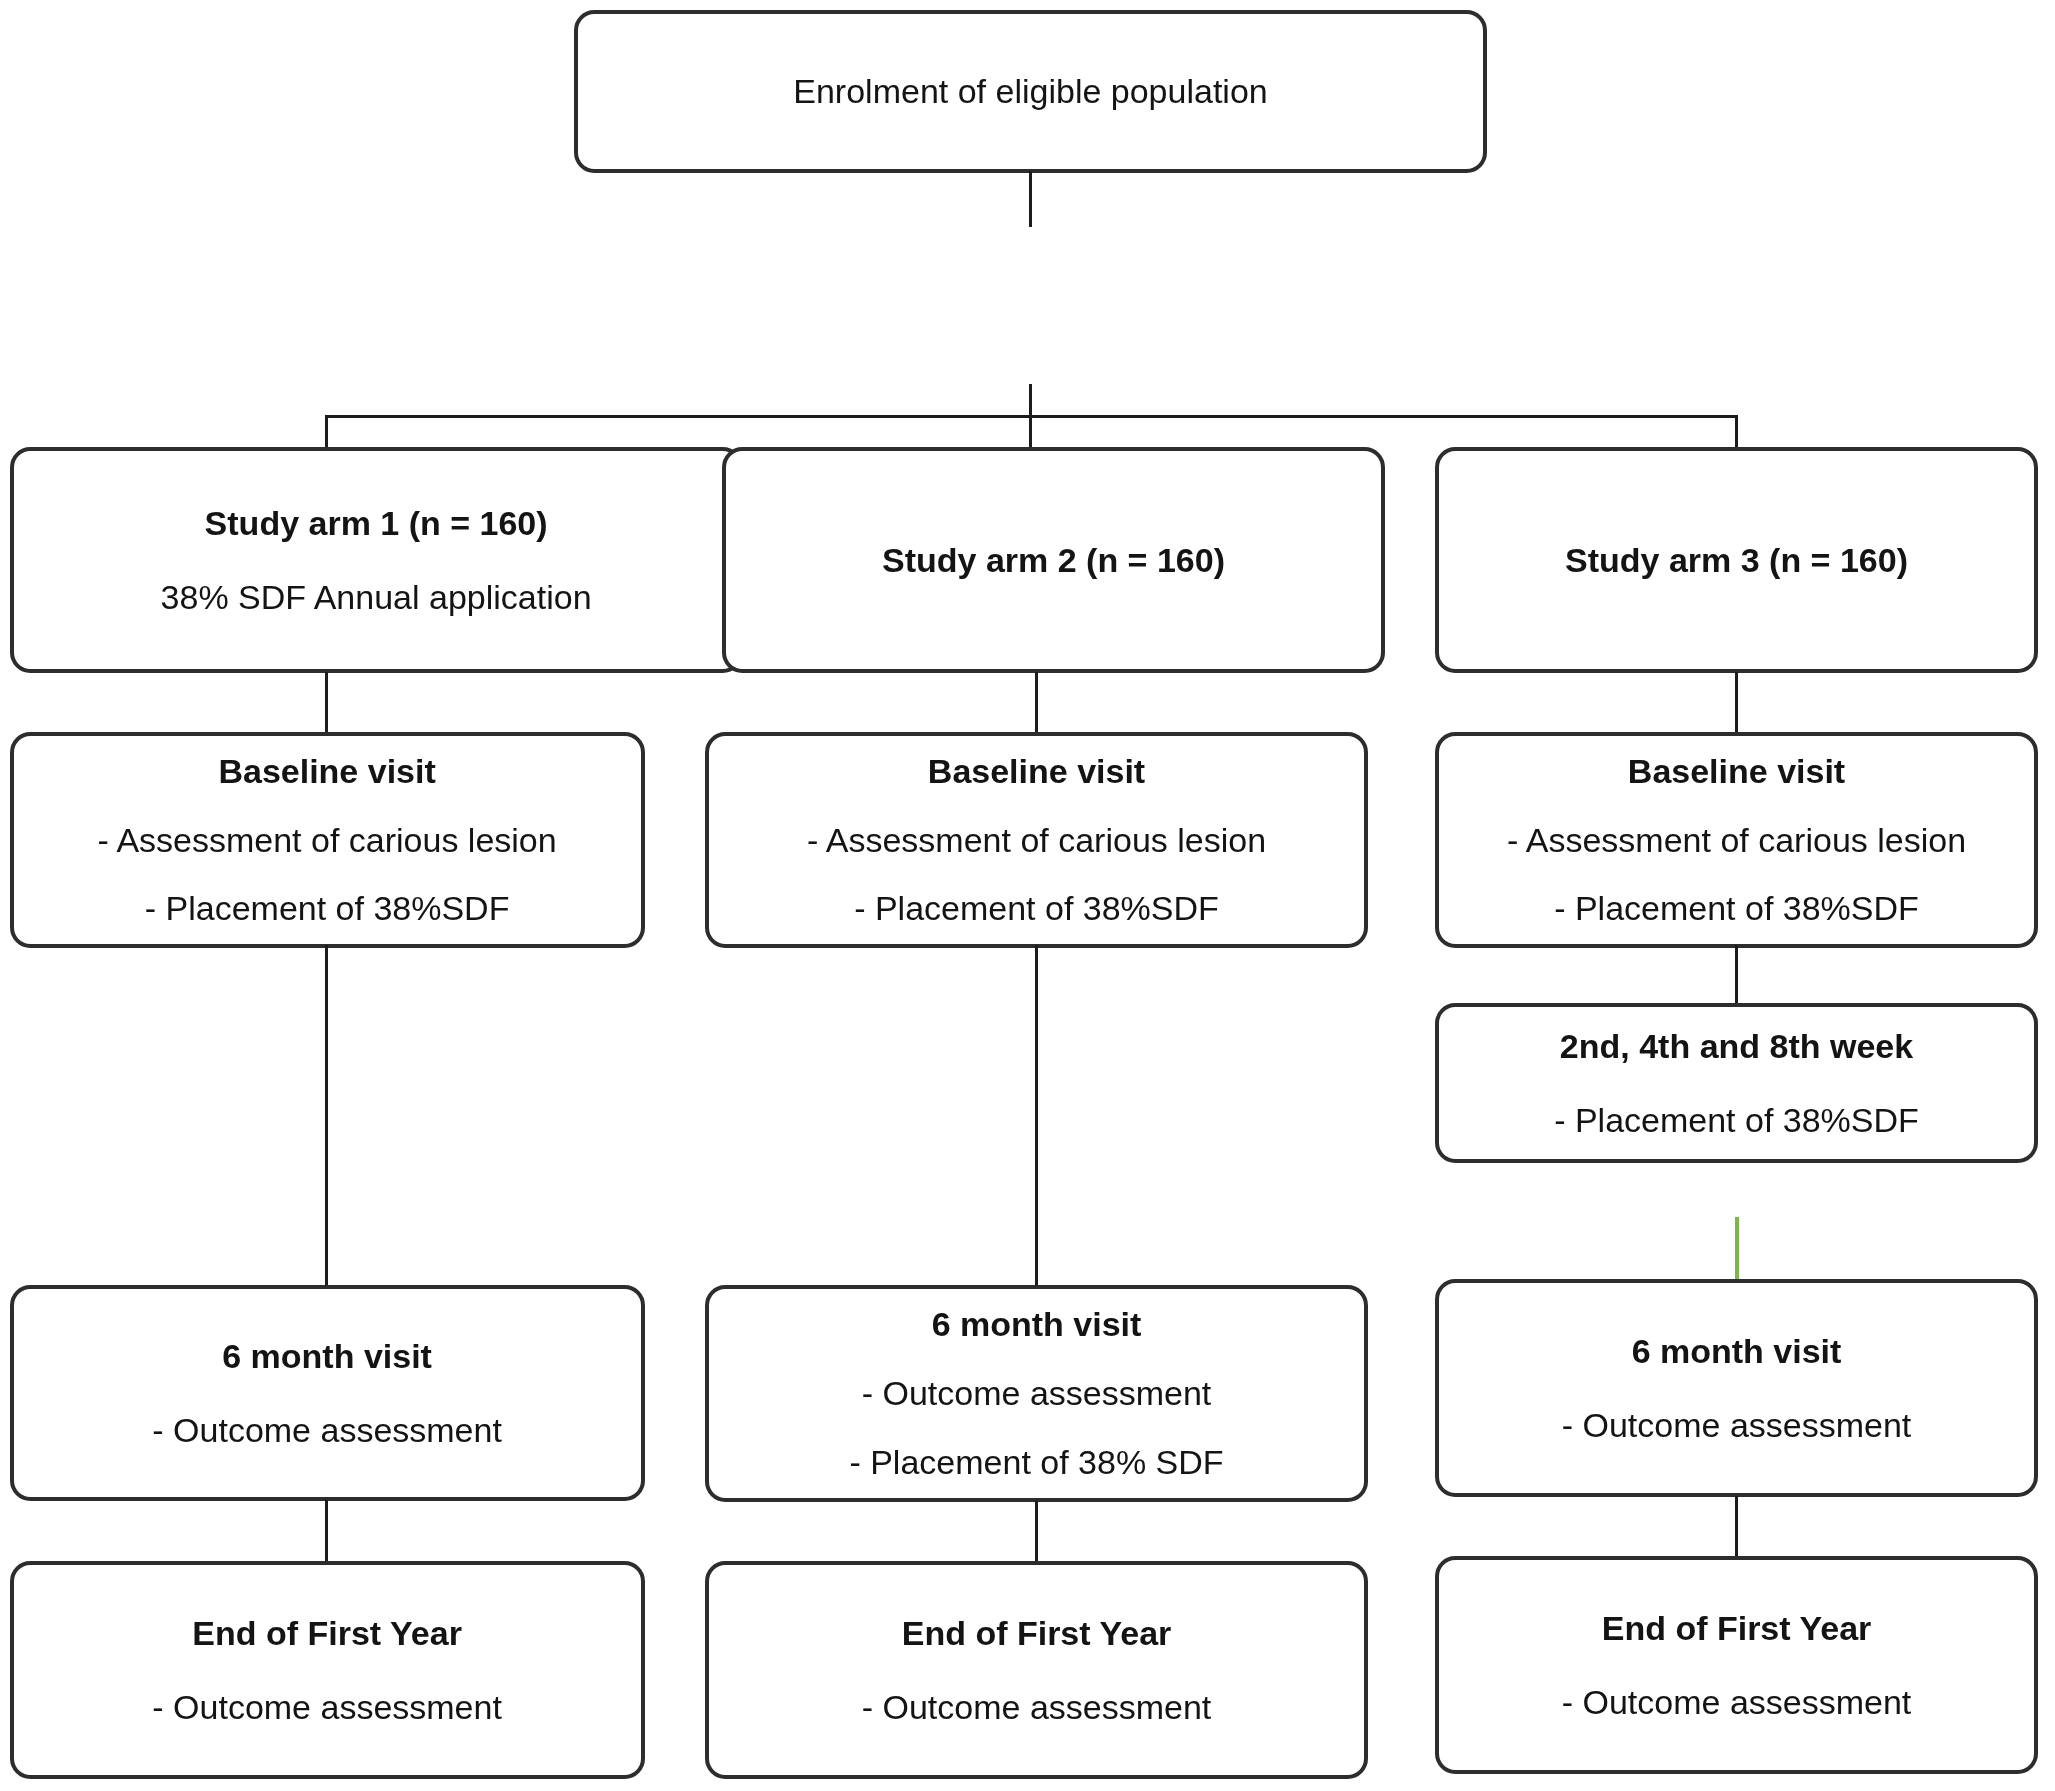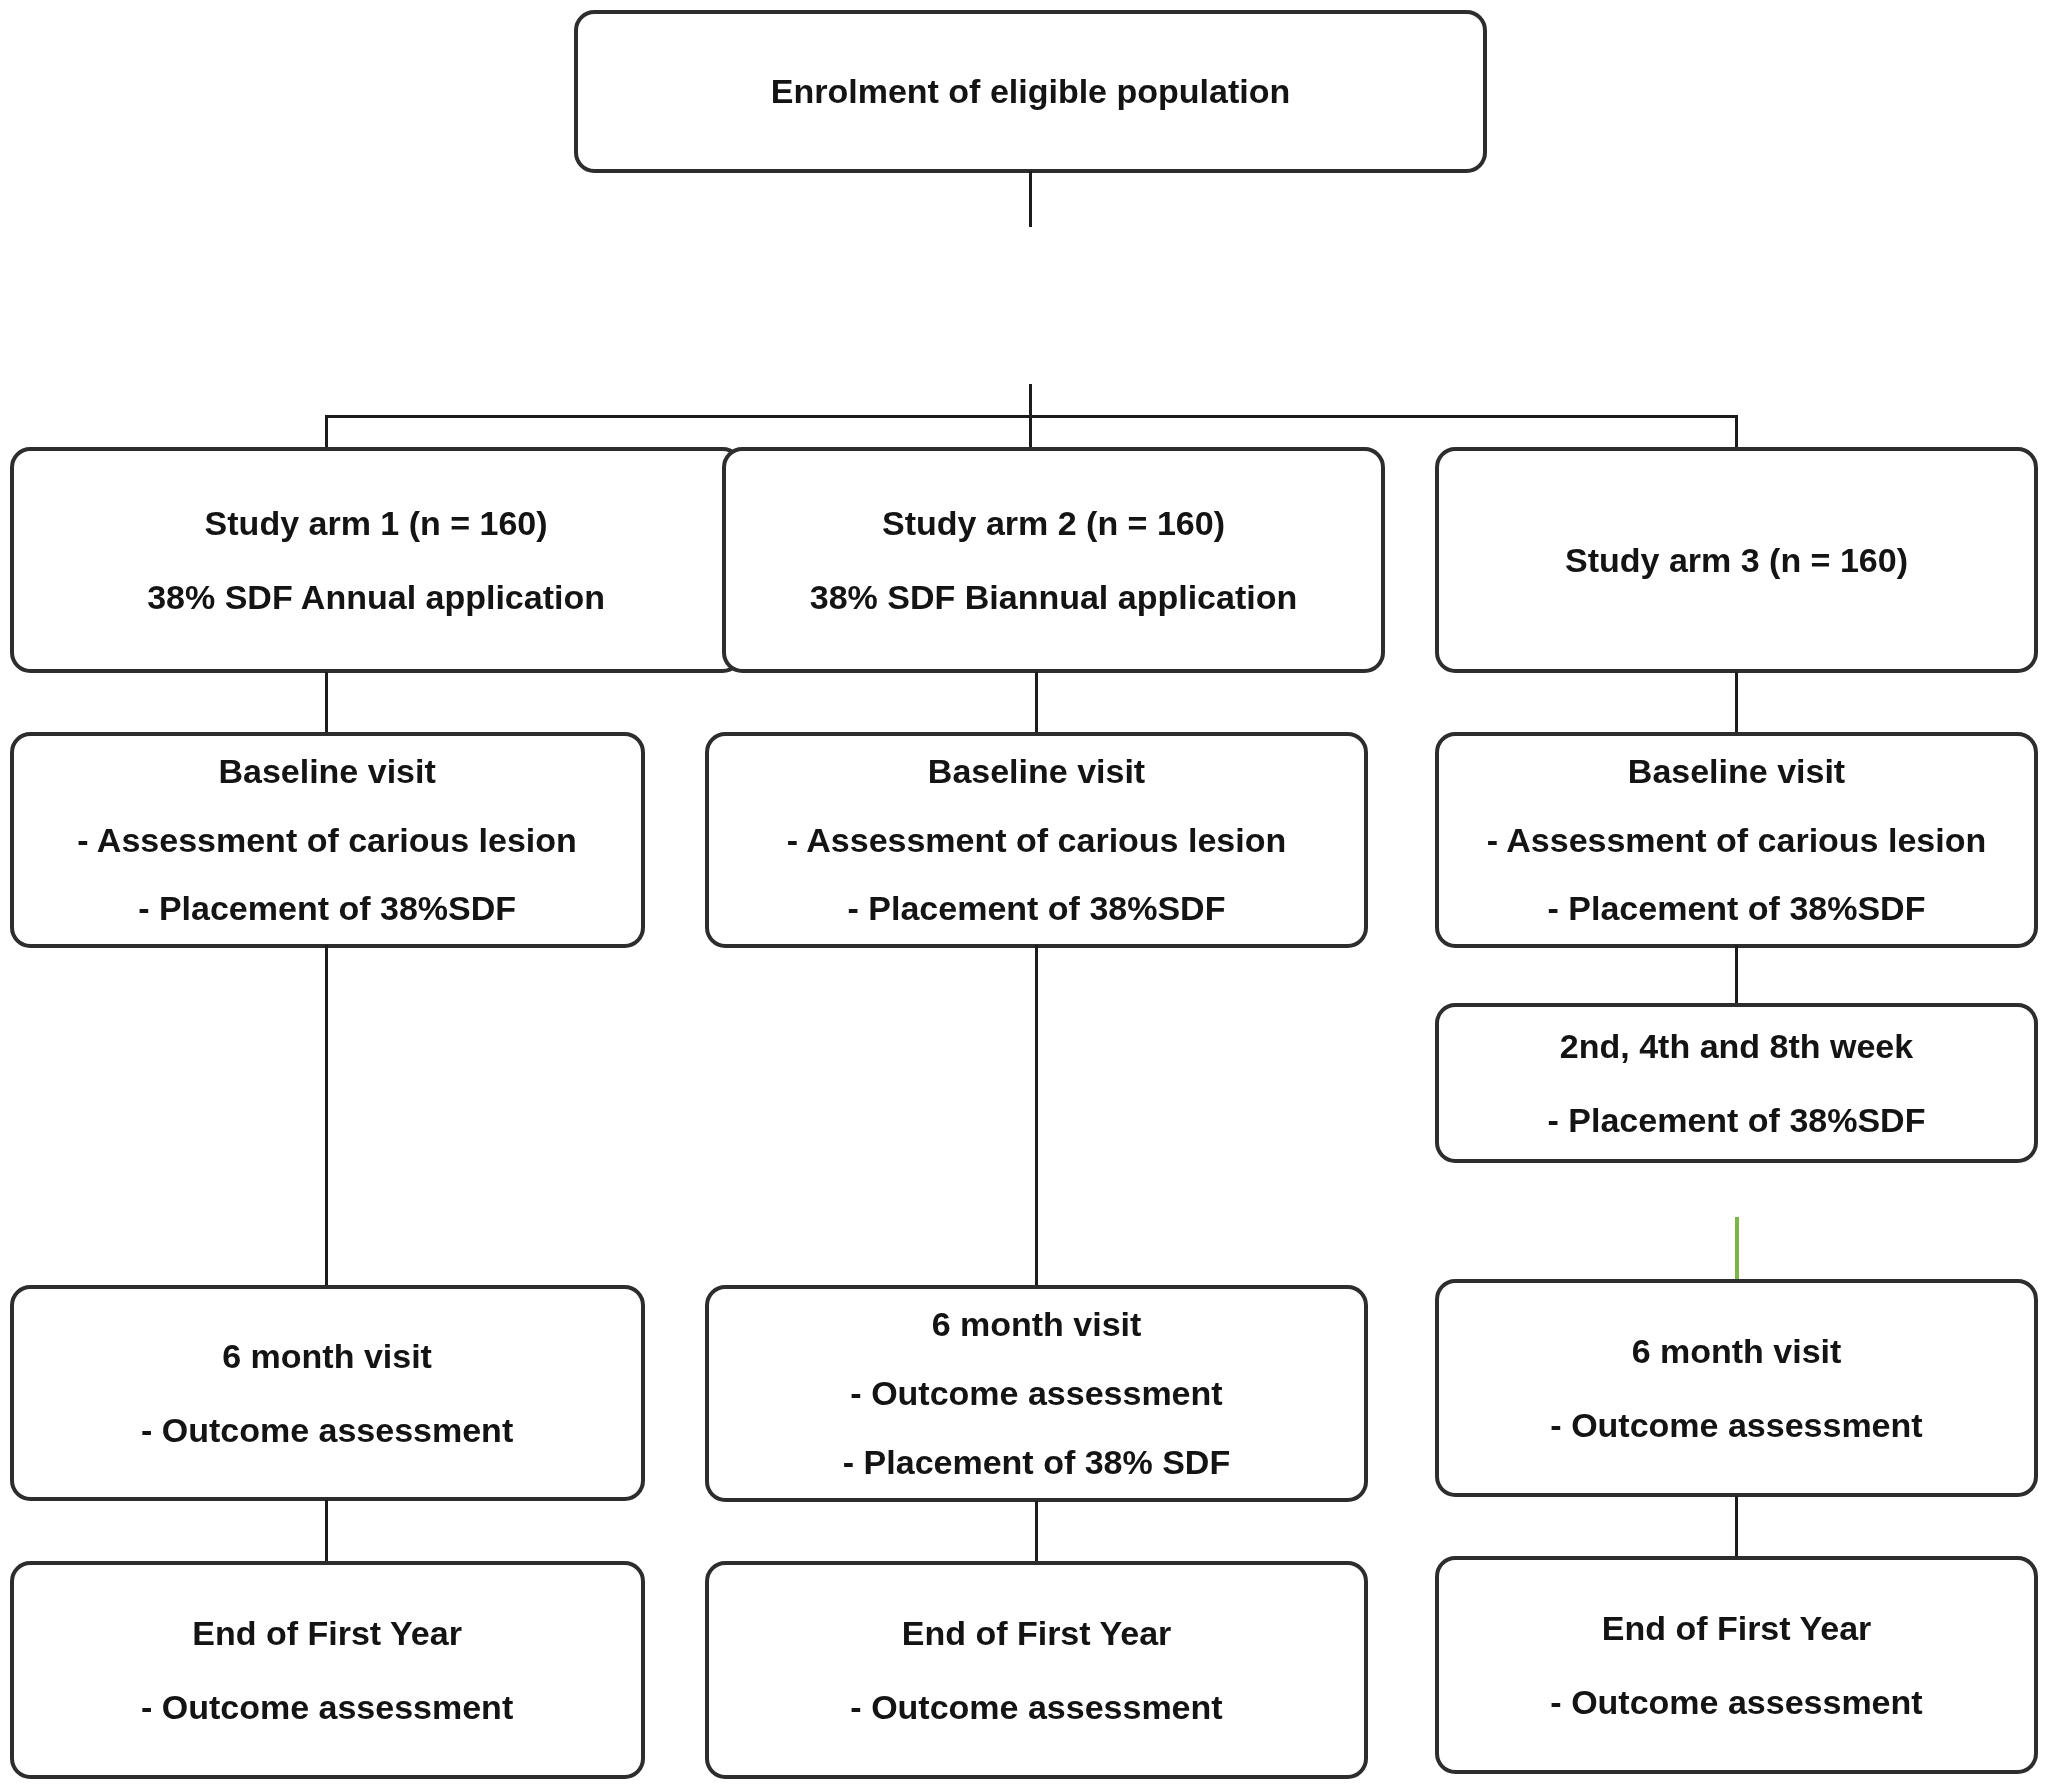--- a/index.html
+++ b/index.html
@@ -21,21 +21,21 @@
     flex-direction:column;
     align-items:center;
     justify-content:center;
     text-align:center;
     row-gap:33px;
     font-size:34px;
     line-height:1.2;
     padding:6.4px 15.3px;
   }
   .box .title{font-weight:700;}
-  .box .line{font-weight:700;}
+  .box .line{font-weight:400;}
   .conn{
     position:absolute;
     background:var(--connector,#1c1c1c);
   }
   .conn.v{width:3.2px;}
   .conn.h{height:3.2px;}
   .conn.green{background:var(--connector-green,#7ab648);width:3.8px;}
 </style>
 </head>
 <body>
@@ -75,21 +75,20 @@
 
   <div class="conn v" style="left:325px;top:1500px;height:64px;"></div>
 
   <div class="box" style="left:9.6px;top:1561px;width:635px;height:218px;">
     <div class="title">End of First Year</div>
     <div class="line">- Outcome assessment</div>
   </div>
 
   <div class="box" style="left:705px;top:447px;width:663px;height:226px;margin-left:17px;">
     <div class="title">Study arm 2 (n = 160)</div>
-    <div class="line">38% SDF Biannual application</div>
   </div>
 
   <div class="conn v" style="left:1035px;top:672px;height:63px;"></div>
 
   <div class="box" style="left:705px;top:732px;width:663px;height:216px;row-gap:28px;">
     <div class="title">Baseline visit</div>
     <div class="line">- Assessment of carious lesion</div>
     <div class="line">- Placement of  38%SDF</div>
   </div>
 

